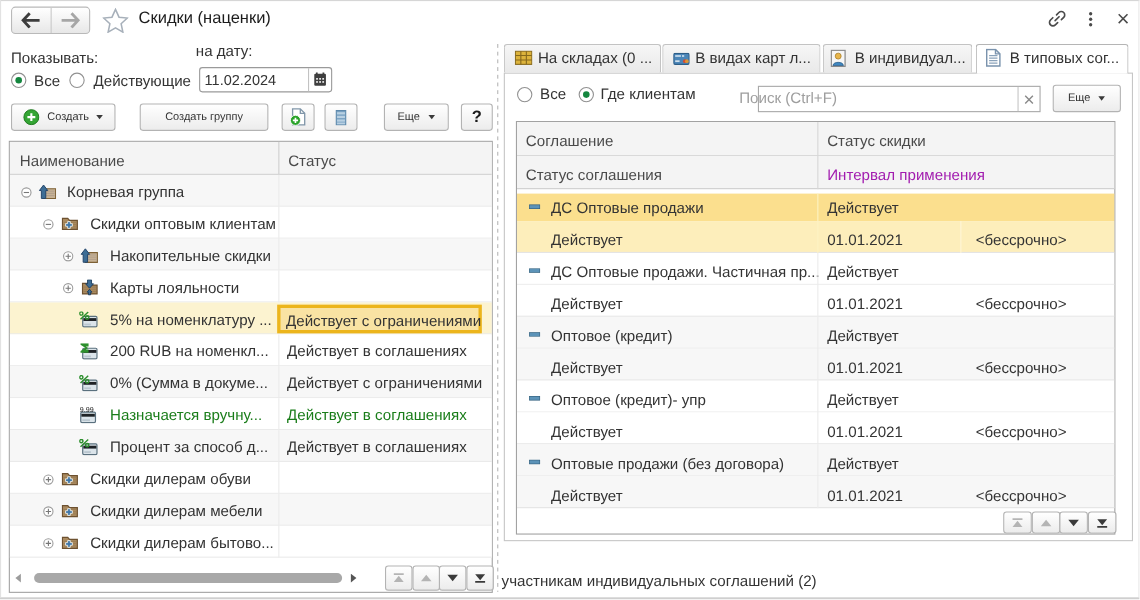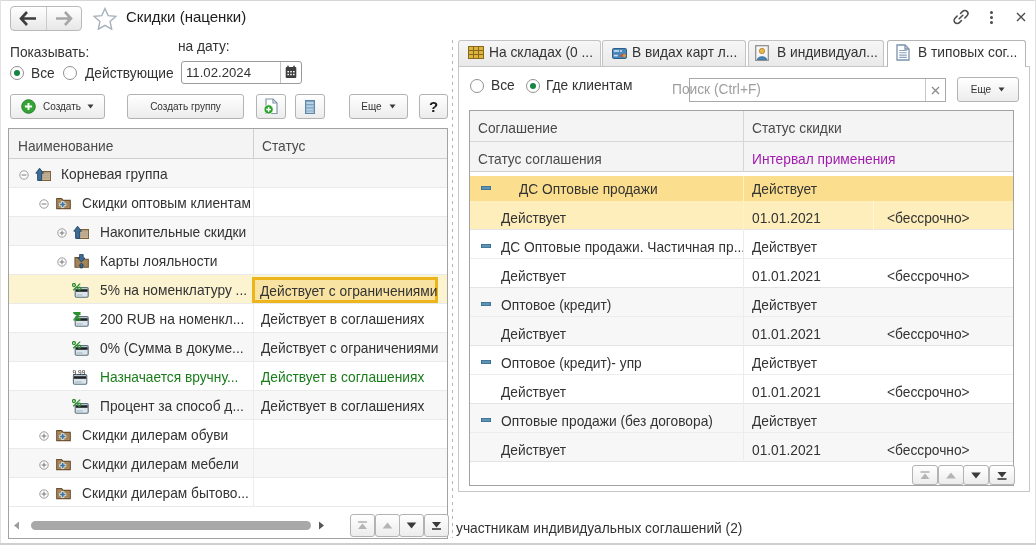--- a/index.html
+++ b/index.html
@@ -329,21 +329,21 @@
 <div class="abs" style="left:470px;top:142px;width:543px;height:30px;background:#f4f4f4;border-bottom:1px solid #cfcfcf;"></div>
 <div class="abs" style="left:743px;top:111px;width:1px;height:61px;background:#d6d6d6;"></div>
 <div class="abs t" style="left:478px;top:120.5px;color:#4a4a4a;">Соглашение</div>
 <div class="abs t" style="left:752px;top:120.5px;color:#4a4a4a;">Статус скидки</div>
 <div class="abs t" style="left:478px;top:151.5px;color:#4a4a4a;">Статус соглашения</div>
 <div class="abs t" style="left:752px;top:151.5px;color:#a21caf;">Интервал применения</div>
 <div class="abs" style="left:470px;top:176px;width:543px;height:25px;background:#fbdf8e;"></div>
 <svg class="abs" style="left:481px;top:186px;" width="10" height="4" viewBox="0 0 10 4">
       <rect x="0" y="0" width="10" height="4" fill="#5c93b8" stroke="#2f5a75" stroke-width="1"></rect>
     </svg>
-<div class="abs t" style="left:519px;top:181.5px;">ДС Оптовые продажи</div>
+<div class="abs t" style="left:501px;top:181.5px;">ДС Оптовые продажи</div>
 <div class="abs t" style="left:752px;top:181.5px;">Действует</div>
 <div class="abs" style="left:470px;top:201px;width:543px;height:29px;background:#fdeebb;border-bottom:1px solid #e4e4e4;"></div>
 <div class="abs" style="left:873px;top:201px;width:1px;height:29px;background:#fef6d6;"></div>
 <div class="abs t" style="left:501px;top:210.5px;">Действует</div>
 <div class="abs t" style="left:752px;top:210.5px;">01.01.2021</div>
 <div class="abs t" style="left:887px;top:210.5px;">&lt;бессрочно&gt;</div>
 <div class="abs" style="left:470px;top:230px;width:543px;height:29px;background:#fff;border-bottom:1px solid #ededed;"></div>
 <svg class="abs" style="left:481px;top:244px;" width="10" height="4" viewBox="0 0 10 4">
       <rect x="0" y="0" width="10" height="4" fill="#5c93b8" stroke="#2f5a75" stroke-width="1"></rect>
     </svg>

